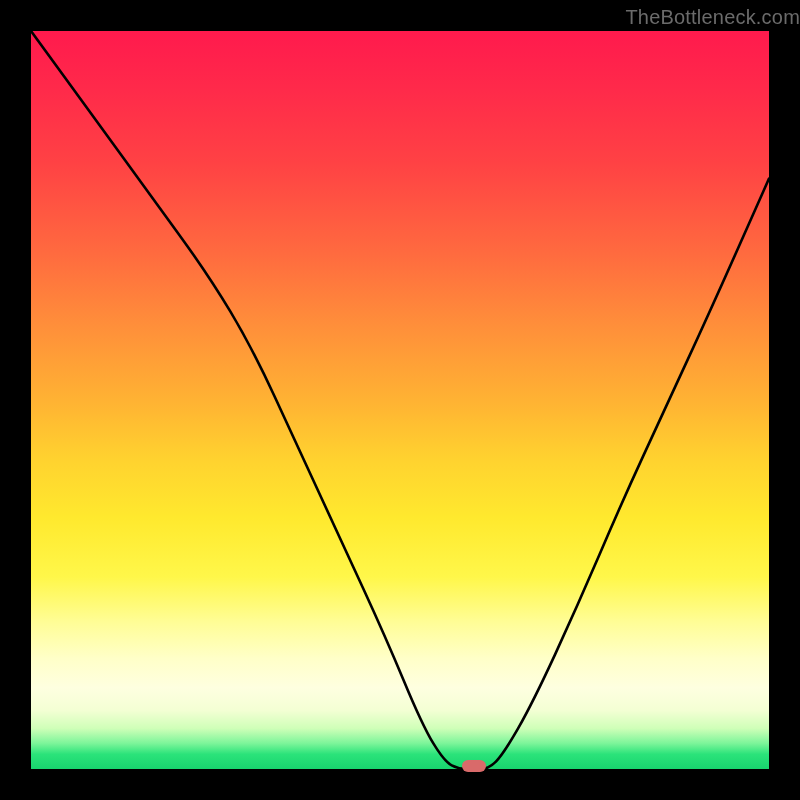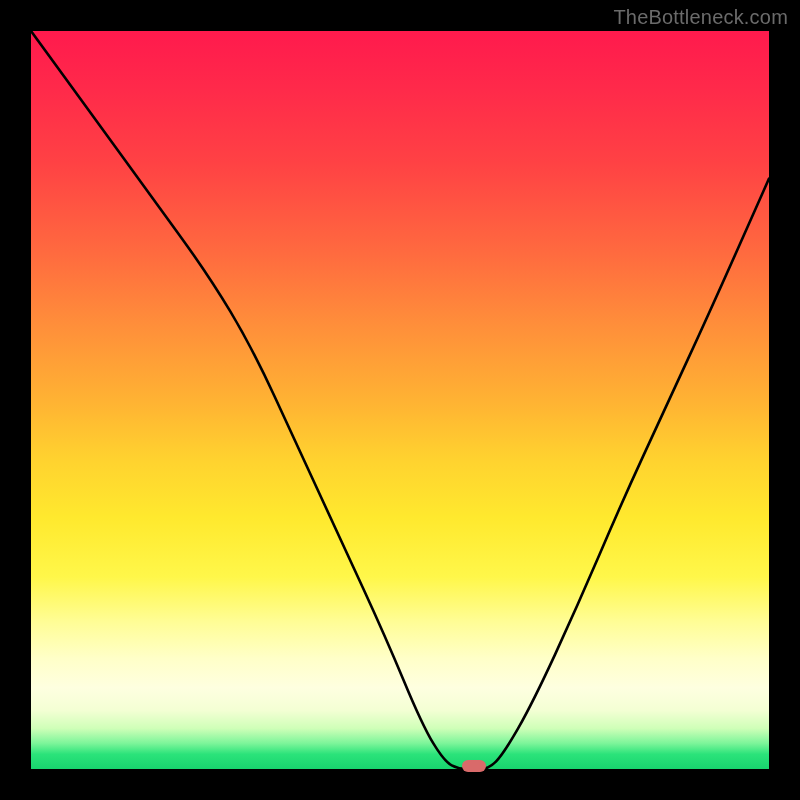--- a/index.html
+++ b/index.html
@@ -49,21 +49,21 @@
     position: absolute;
     left: 0;
     top: 0;
     width: 738px;
     height: 738px;
     pointer-events: none;
   }
   .watermark {
     position: absolute;
     top: 6px;
-    right: 12px;
+    right: 0;
     color: #6b6b6b;
     font-size: 20px;
     letter-spacing: 0.2px;
     font-weight: 500;
     user-select: none;
   }
   .marker {
     position: absolute;
     width: 24px;
     height: 12px;

